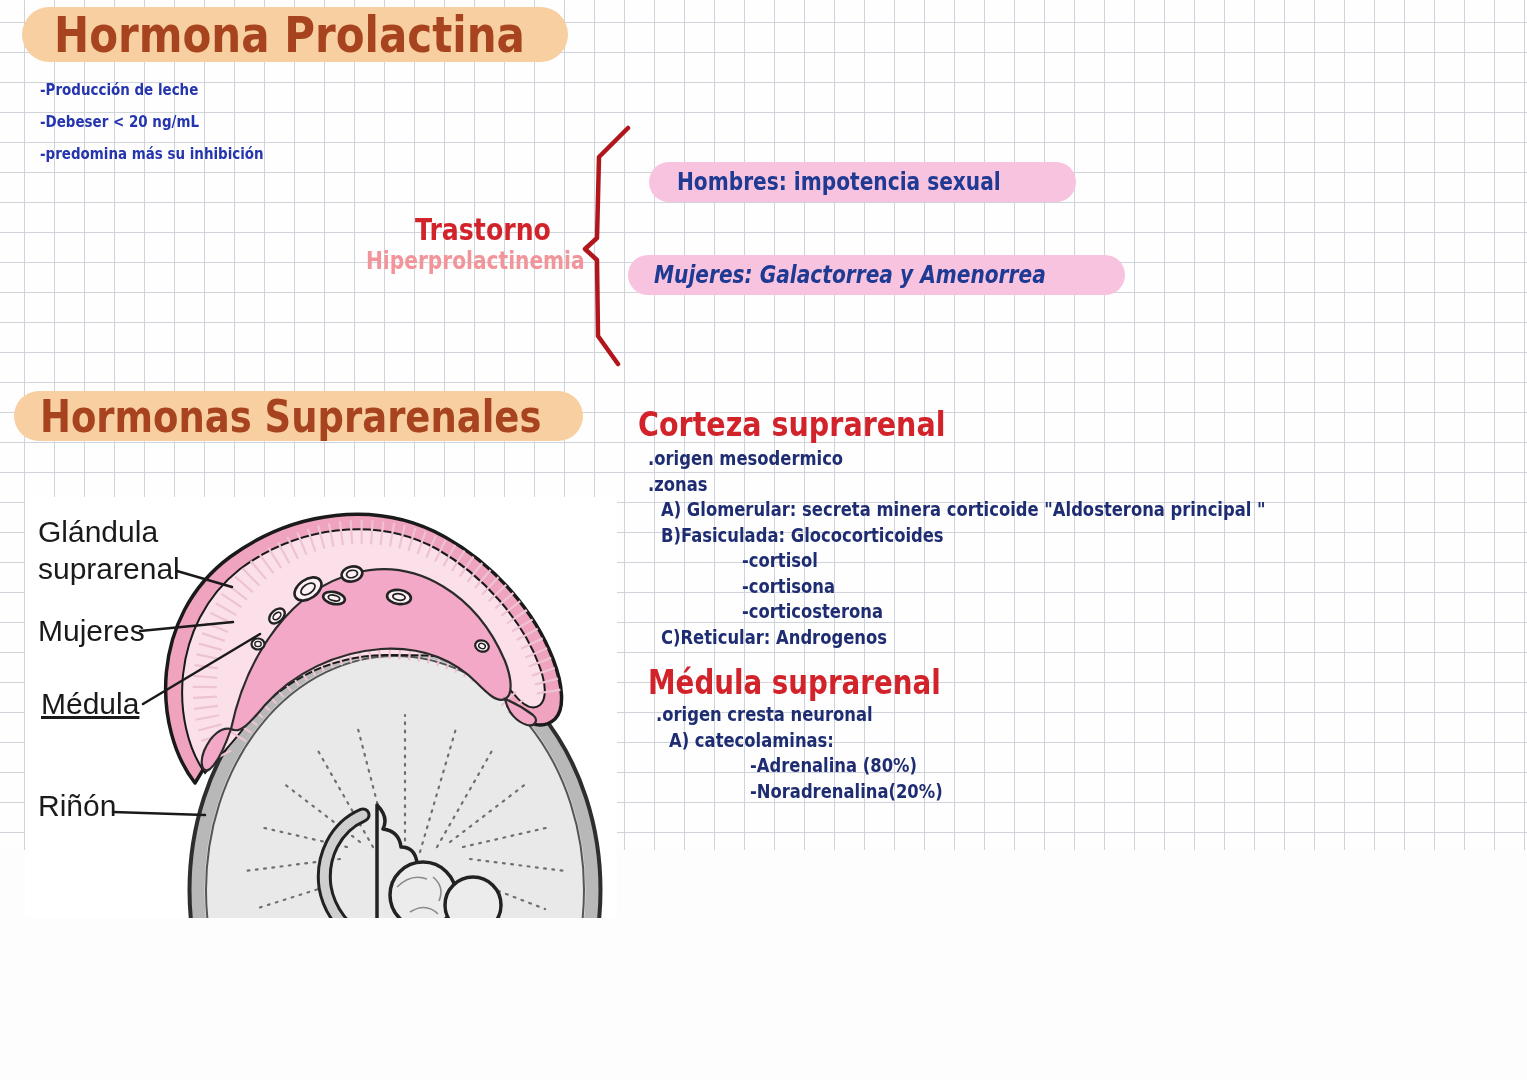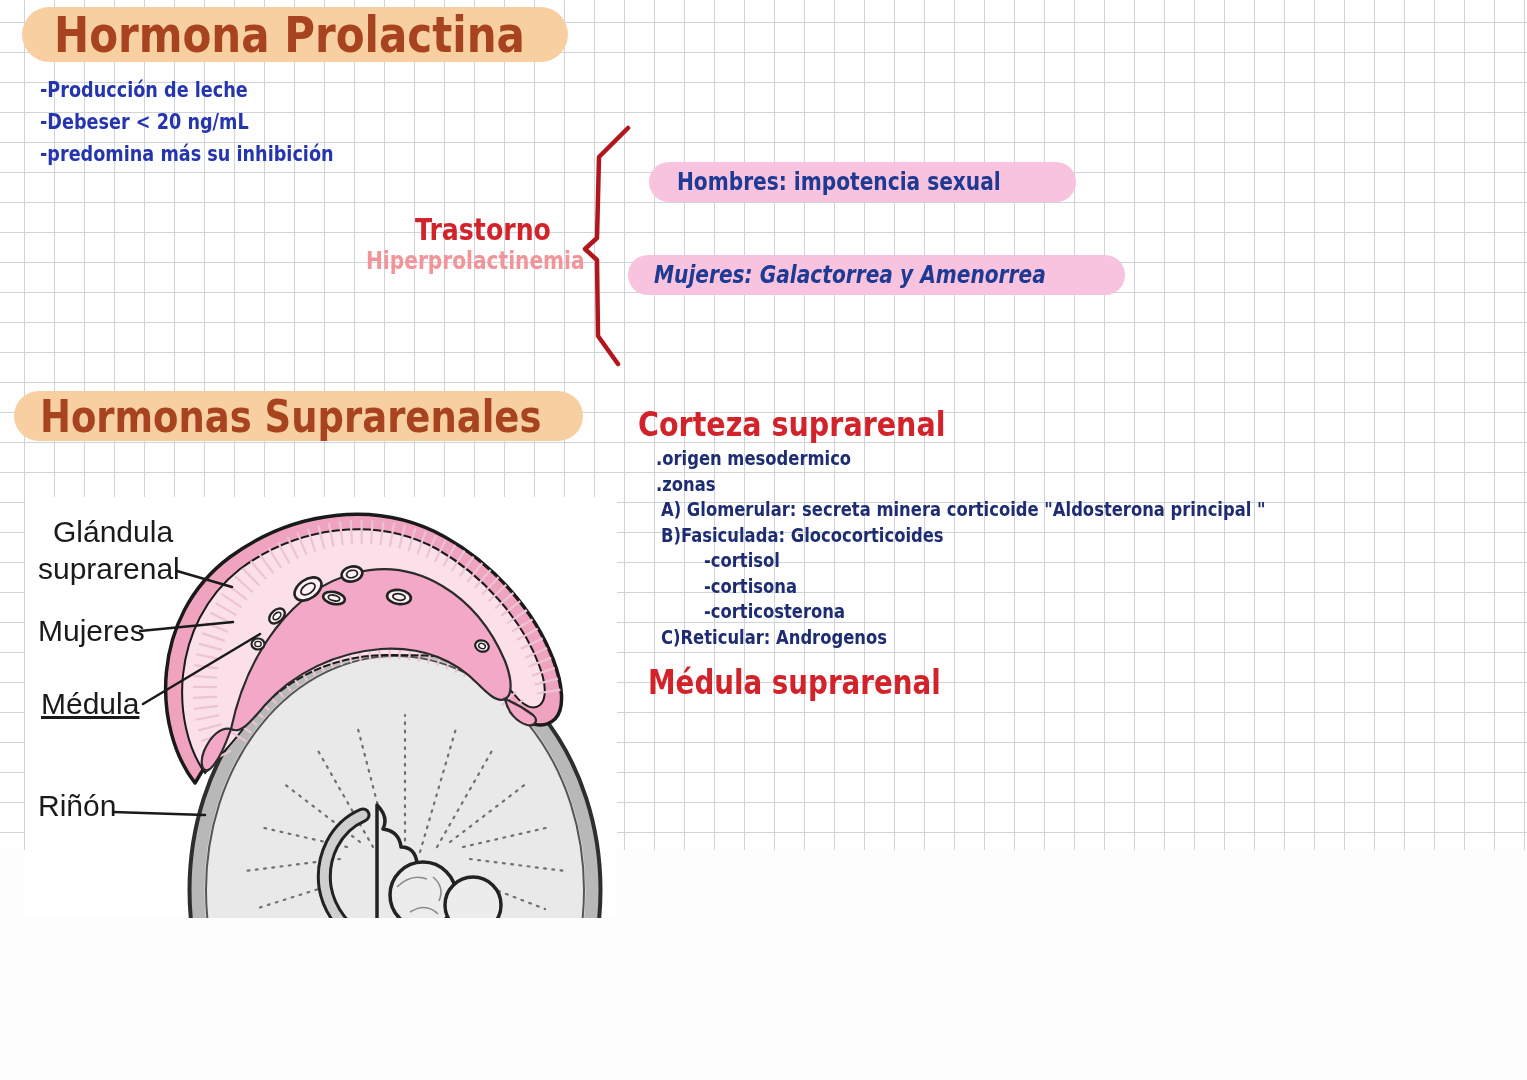--- a/index.html
+++ b/index.html
@@ -19,25 +19,25 @@
   
   .hl-orange{background:#f8cfa0;border-radius:28px;display:flex;align-items:center;}
   .hl-pink{background:#f8c3de;border-radius:21px;display:flex;align-items:center;}
   .title-brown{color:#a8431f;}
   .blue{color:#2535ae;}
   .navy{color:#1e2c72;}
   .red{color:#d2232b;}
   .salmon{color:#f2959a;}
   .pill-navy{color:#1e3a92;}
   
-  .bullets .line{height:32px;line-height:32px;font-size:21px;}
+  .bullets .line{height:32px;line-height:32px;font-size:16px;}
   .body-lines .line{height:25.5px;line-height:25.5px;font-size:19.5px;}
-  .ind0{margin-left:16px;}
+  .ind0{margin-left:8px;}
   .ind1{margin-left:21px;}
-  .ind2{margin-left:64px;}
+  .ind2{margin-left:102px;}
   
   #diagram-box{background:#ffffff;}
   .diag-label{position:absolute;font-family:"Liberation Sans",sans-serif;color:#1a1a1a;font-size:30px;line-height:34px;}
 </style>
 </head>
 <body>
 
 <div id="page">
 
   <div class="abs hl-orange" style="left:22px;top:7px;width:514px;height:55px;padding-left:32px;">
@@ -84,20 +84,26 @@
     <div class="line ind2"><span class="hand">-cortisol</span></div>
     <div class="line ind2"><span class="hand">-cortisona</span></div>
     <div class="line ind2"><span class="hand">-corticosterona</span></div>
     <div class="line ind1"><span class="hand">C)Reticular: Androgenos</span></div>
   </div>
 
   <div class="abs" style="left:648px;top:663px;">
     <span class="hand red" style="font-size:33px;">Médula suprarenal</span>
   </div>
 
+  <div class="abs body-lines navy" style="left:648px;top:702px;">
+    <div class="line ind0"><span class="hand">.origen cresta neuronal</span></div>
+    <div class="line ind1"><span class="hand">A) catecolaminas:</span></div>
+    <div class="line ind2"><span class="hand">-Adrenalina (80%)</span></div>
+    <div class="line ind2"><span class="hand">-Noradrenalina(20%)</span></div>
+  </div>
 
   <div id="diagram-box" class="abs" style="left:25px;top:497px;width:592px;height:421px;">
 
     <svg width="592" height="421" viewBox="0 0 592 421">
       <defs>
         <clipPath id="boxclip">
             <rect x="0" y="0" width="592" height="421"></rect>
           </clipPath>
       </defs>
       <g clip-path="url(#boxclip)">
@@ -186,20 +192,20 @@
 
         <g stroke="#1a1a1a" stroke-width="2.5" stroke-linecap="round">
           <line x1="152" y1="74" x2="207" y2="90"></line>
           <line x1="115" y1="134" x2="208" y2="125"></line>
           <line x1="118" y1="207" x2="235" y2="137"></line>
           <line x1="88" y1="315" x2="180" y2="318"></line>
         </g>
       </g>
     </svg>
 
-    <div class="diag-label" style="left:28px;top:18px;">Glándula</div>
+    <div class="diag-label" style="left:13px;top:18px;">Glándula</div>
     <div class="diag-label" style="left:13px;top:55px;">suprarenal</div>
     <div class="diag-label" style="left:13px;top:117px;">Mujeres</div>
     <div class="diag-label" style="left:16px;top:190px;text-decoration:underline;">Médula</div>
     <div class="diag-label" style="left:13px;top:292px;">Riñón</div>
   </div>
 
 </div>
 
 </body></html>

